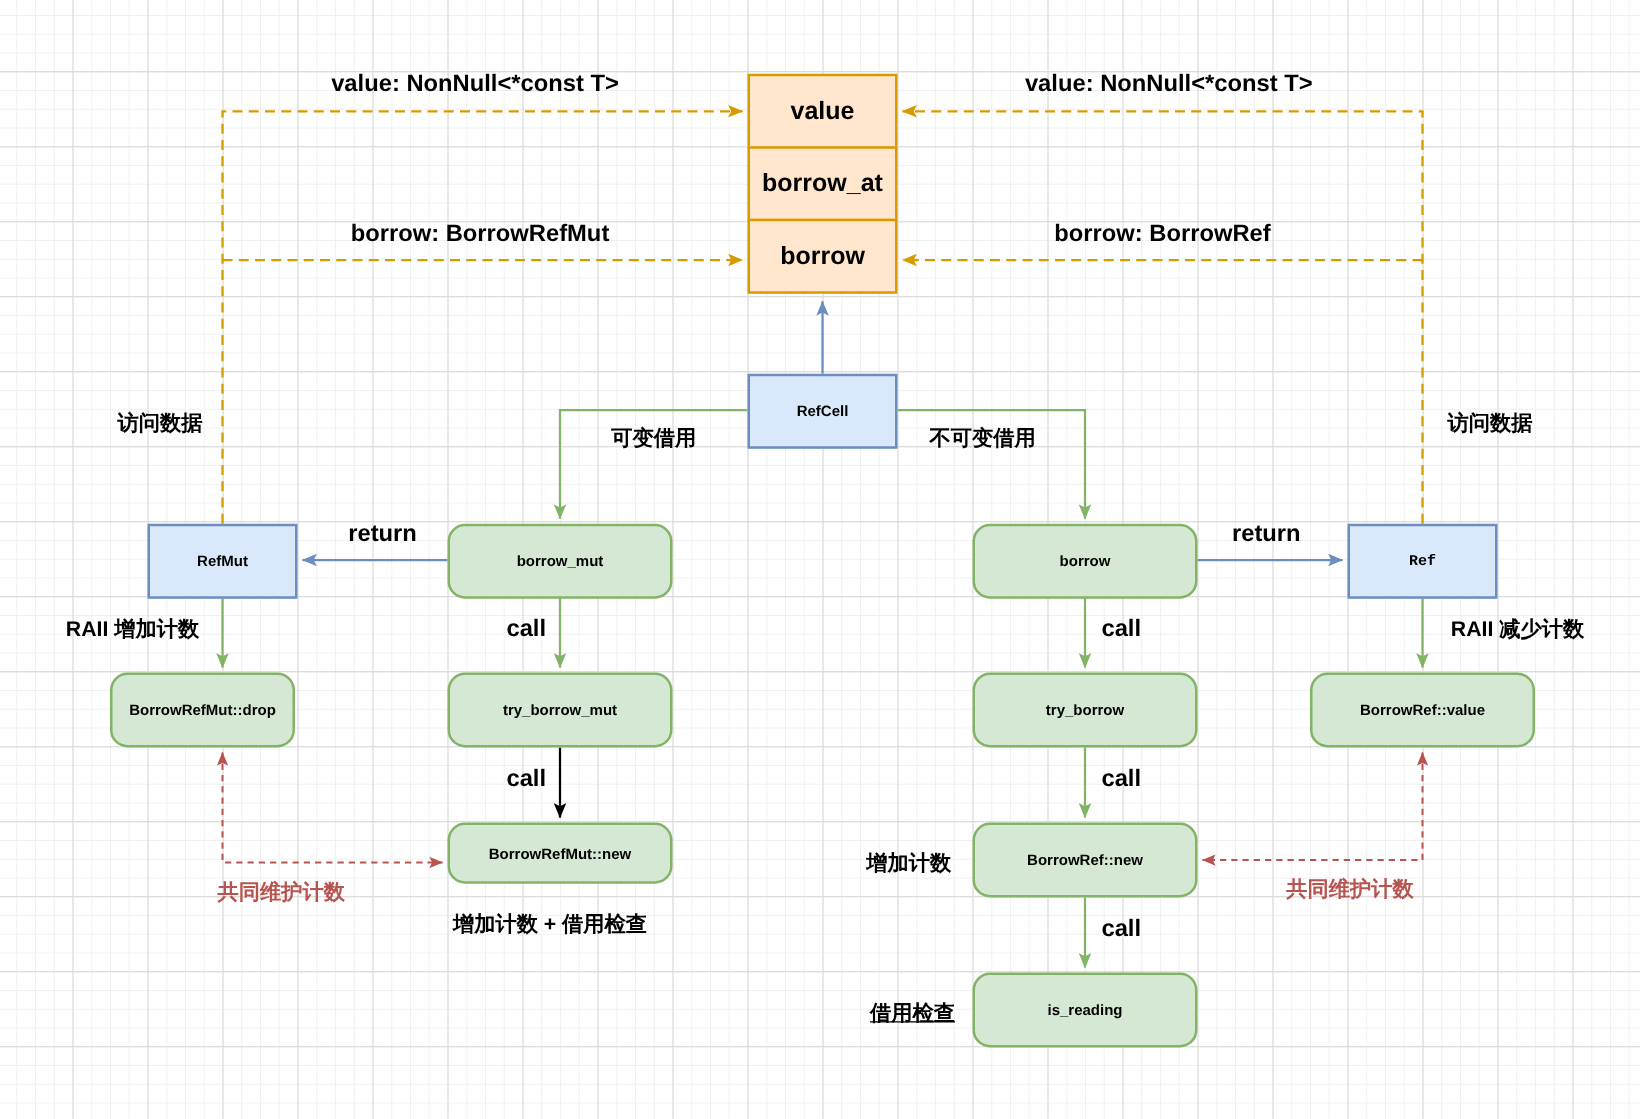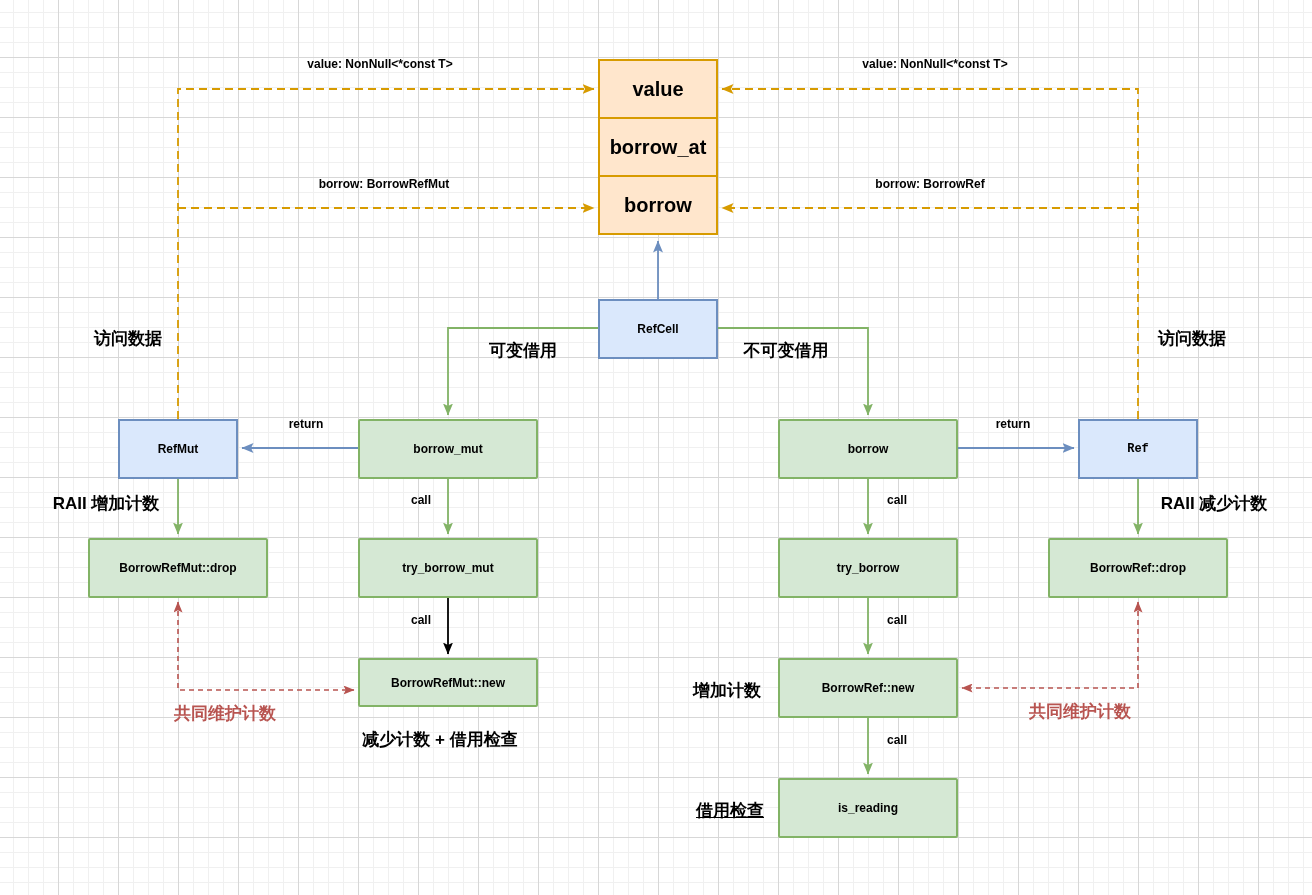--- a/index.html
+++ b/index.html
@@ -33,47 +33,47 @@
     display: flex;
     align-items: center;
     justify-content: center;
     font-weight: bold;
     font-size: 12px;
     color: #000;
     text-align: center;
     white-space: nowrap;
   }
   .node.blue  { background: #dae8fc; border: 2px solid #6c8ebf; }
-  .node.green { background: #d5e8d4; border: 2px solid #82b366; border-radius: 2px; }
+  .node.green { background: #d5e8d4; border: 2px solid #82b366; border-radius: 14px; }
   .field {
     width: 120px; height: 60px;
     display: flex; align-items: center; justify-content: center;
     background: #ffe6cc; border: 2px solid #d79b00;
     font-weight: bold; font-size: 20px; color: #000;
   }
   .field + .field { margin-top: -2px; }
   #struct-stack { position: absolute; left: 598px; top: 59px; width: 120px; }
   .lbl {
     position: absolute;
     font-weight: bold;
-    font-size: 12px;
+    font-size: 19px;
     color: #000;
     text-align: center;
     white-space: nowrap;
   }
   .lbl.cn { font-size: 17px; }
   .lbl.red { color: #b85450; }
 
   
   #node-refcell          { left: 598px;  top: 299px; width: 120px; height: 60px; }
   #node-refmut           { left: 118px;  top: 419px; width: 120px; height: 60px; }
   #node-borrow-mut       { left: 358px;  top: 419px; width: 180px; height: 60px; }
   #node-borrow-fn        { left: 778px;  top: 419px; width: 180px; height: 60px; }
   #node-ref              { left: 1078px; top: 419px; width: 120px; height: 60px; font-family: Liberation Mono, monospace; }
-  #node-borrowrefmut-drop{ left: 88px;   top: 538px; width: 180px; height: 60px; }
+  #node-borrowrefmut-drop{ left: 88px;   top: 538px; width: 148px; height: 60px; }
   #node-try-borrow-mut   { left: 358px;  top: 538px; width: 180px; height: 60px; }
   #node-try-borrow       { left: 778px;  top: 538px; width: 180px; height: 60px; }
   #node-borrowref-drop   { left: 1048px; top: 538px; width: 180px; height: 60px; }
   #node-borrowrefmut-new { left: 358px;  top: 658px; width: 180px; height: 49px; }
   #node-borrowref-new    { left: 778px;  top: 658px; width: 180px; height: 60px; }
   #node-is-reading       { left: 778px;  top: 778px; width: 180px; height: 60px; }
 
   
   #lbl-value-field-left  { left: 260px;  top: 57px;  width: 240px; }
   #lbl-borrow-field-left { left: 264px;  top: 177px; width: 240px; }
@@ -155,21 +155,21 @@
   </div>
 
   <div class="node blue" id="node-refcell">RefCell</div>
   <div class="node blue" id="node-refmut">RefMut</div>
   <div class="node green" id="node-borrow-mut">borrow_mut</div>
   <div class="node green" id="node-borrow-fn">borrow</div>
   <div class="node blue" id="node-ref">Ref</div>
   <div class="node green" id="node-borrowrefmut-drop">BorrowRefMut::drop</div>
   <div class="node green" id="node-try-borrow-mut">try_borrow_mut</div>
   <div class="node green" id="node-try-borrow">try_borrow</div>
-  <div class="node green" id="node-borrowref-drop">BorrowRef::drop</div>
+  <div class="node green" id="node-borrowref-drop">BorrowRef::value</div>
   <div class="node green" id="node-borrowrefmut-new">BorrowRefMut::new</div>
   <div class="node green" id="node-borrowref-new">BorrowRef::new</div>
   <div class="node green" id="node-is-reading">is_reading</div>
 
   <div class="lbl" id="lbl-value-field-left">value: NonNull&lt;*const T&gt;</div>
   <div class="lbl" id="lbl-borrow-field-left">borrow: BorrowRefMut</div>
   <div class="lbl" id="lbl-value-field-right">value: NonNull&lt;*const T&gt;</div>
   <div class="lbl" id="lbl-borrow-field-right">borrow: BorrowRef</div>
   <div class="lbl cn" id="lbl-access-left">访问数据</div>
   <div class="lbl cn" id="lbl-access-right">访问数据</div>
@@ -181,15 +181,15 @@
   <div class="lbl cn" id="lbl-raii-decrement">RAII 减少计数</div>
   <div class="lbl" id="lbl-call-1">call</div>
   <div class="lbl" id="lbl-call-2">call</div>
   <div class="lbl" id="lbl-call-3">call</div>
   <div class="lbl" id="lbl-call-4">call</div>
   <div class="lbl" id="lbl-call-5">call</div>
   <div class="lbl cn red" id="lbl-maintain-left">共同维护计数</div>
   <div class="lbl cn red" id="lbl-maintain-right">共同维护计数</div>
   <div class="lbl cn" id="lbl-increment-count">增加计数</div>
   <div class="lbl cn" id="lbl-borrow-check">借用检查</div>
-  <div class="lbl cn" id="lbl-reduce-check">减少计数 + 借用检查</div>
+  <div class="lbl cn" id="lbl-reduce-check">增加计数 + 借用检查</div>
 
 </div>
 
 </body></html>

